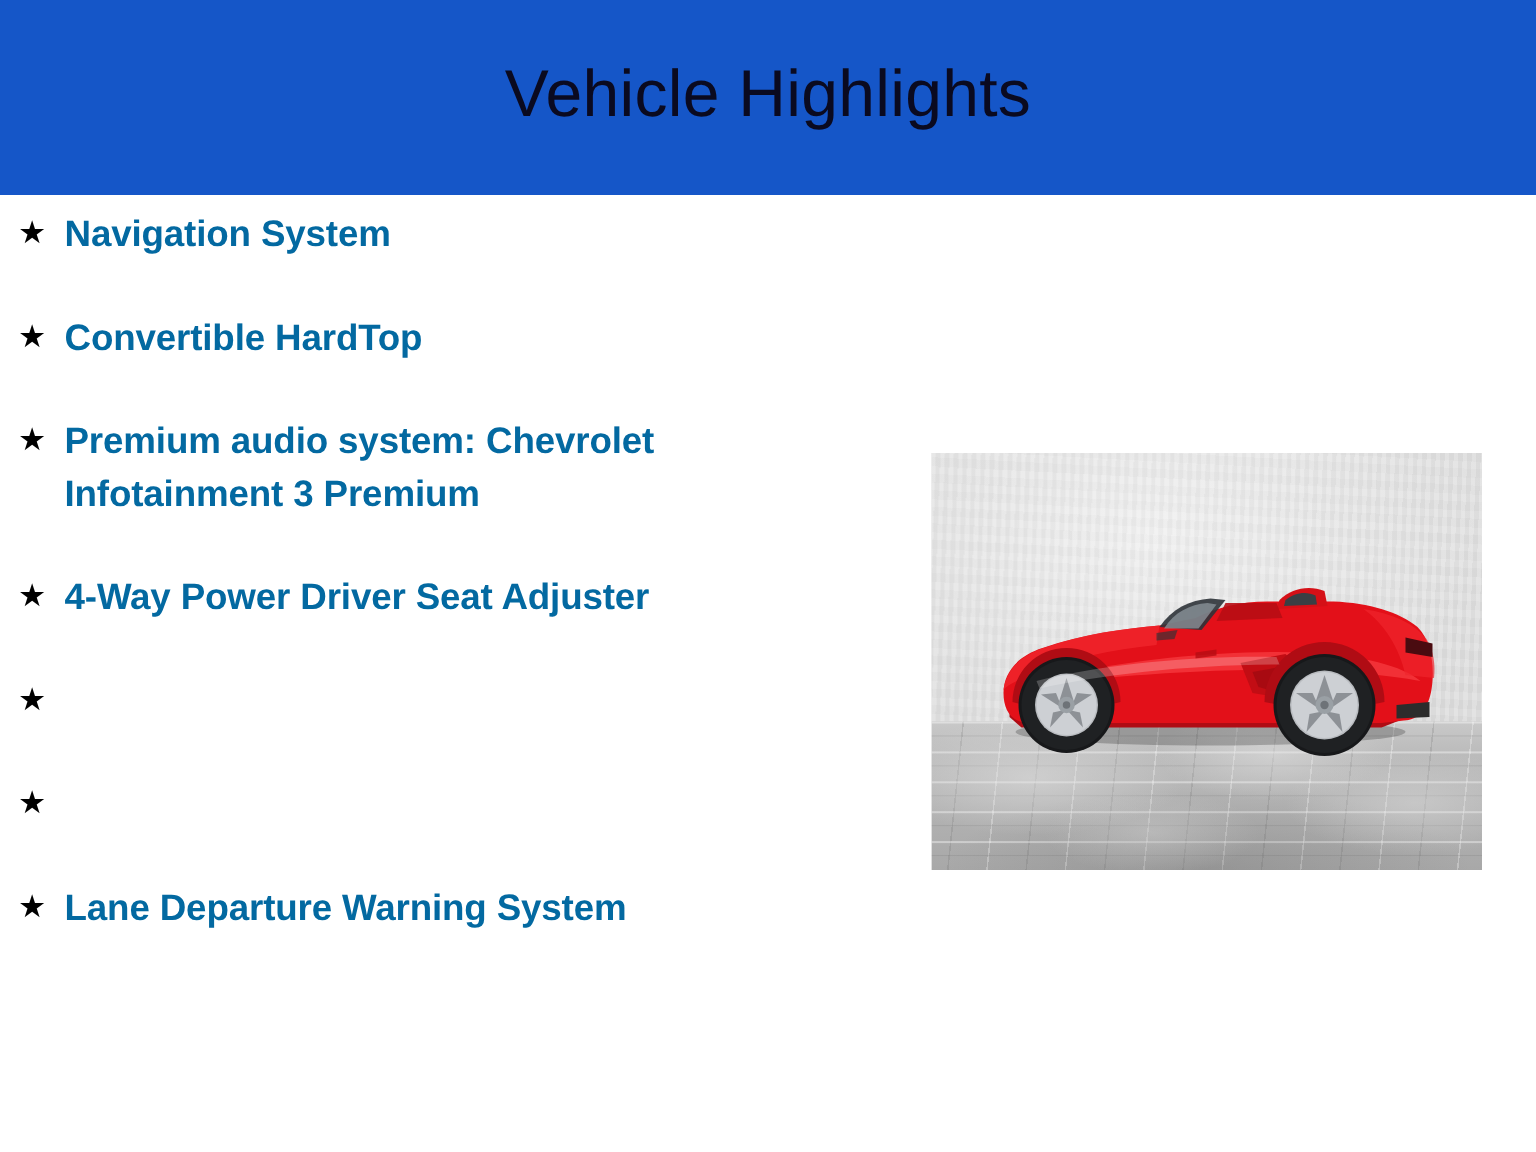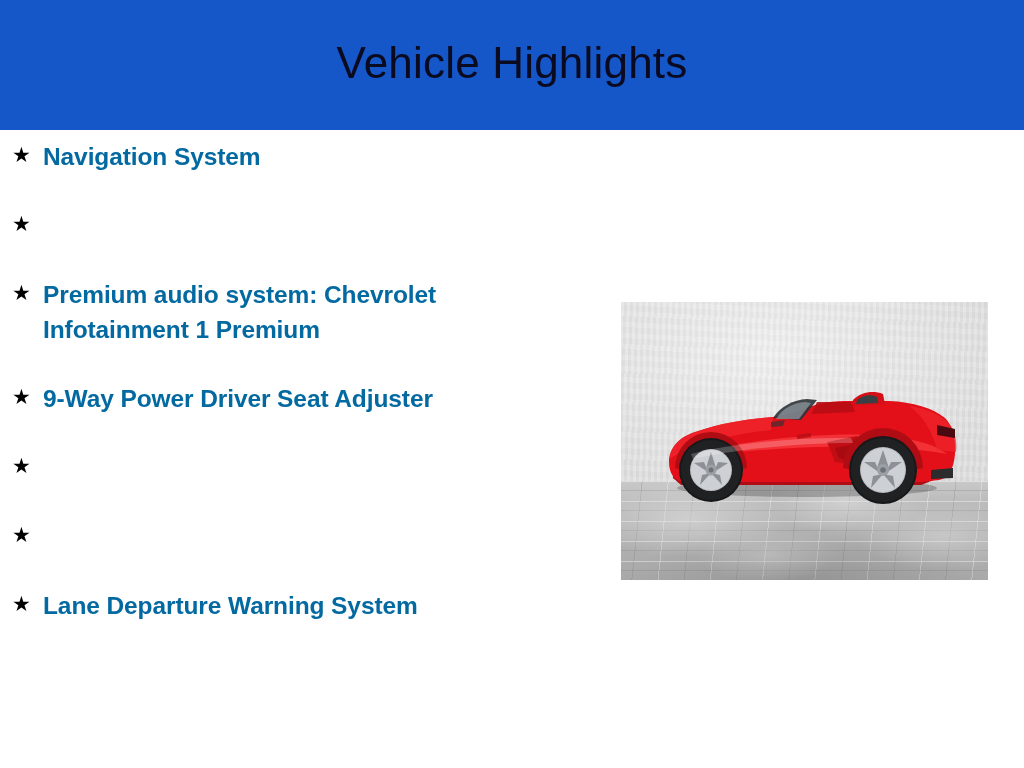--- a/index.html
+++ b/index.html
@@ -172,28 +172,29 @@
     <h1 class="slide-title">Vehicle Highlights</h1>
   </div>
 
   <ul class="highlights-list">
     <li class="highlight-item">
       <span class="bullet-star">★</span>
       <span class="highlight-text">Navigation System</span>
     </li>
     <li class="highlight-item">
       <span class="bullet-star">★</span>
-    </li>
-    <li class="highlight-item">
-      <span class="bullet-star">★</span>
-      <span class="highlight-text">Premium audio system: Chevrolet Infotainment 1 Premium</span>
-    </li>
-    <li class="highlight-item">
-      <span class="bullet-star">★</span>
-      <span class="highlight-text">9-Way Power Driver Seat Adjuster</span>
+      <span class="highlight-text">Convertible HardTop</span>
+    </li>
+    <li class="highlight-item">
+      <span class="bullet-star">★</span>
+      <span class="highlight-text">Premium audio system: Chevrolet Infotainment 3 Premium</span>
+    </li>
+    <li class="highlight-item">
+      <span class="bullet-star">★</span>
+      <span class="highlight-text">4-Way Power Driver Seat Adjuster</span>
     </li>
     <li class="highlight-item">
       <span class="bullet-star">★</span>
     </li>
     <li class="highlight-item">
       <span class="bullet-star">★</span>
     </li>
     <li class="highlight-item">
       <span class="bullet-star">★</span>
       <span class="highlight-text">Lane Departure Warning System</span>

